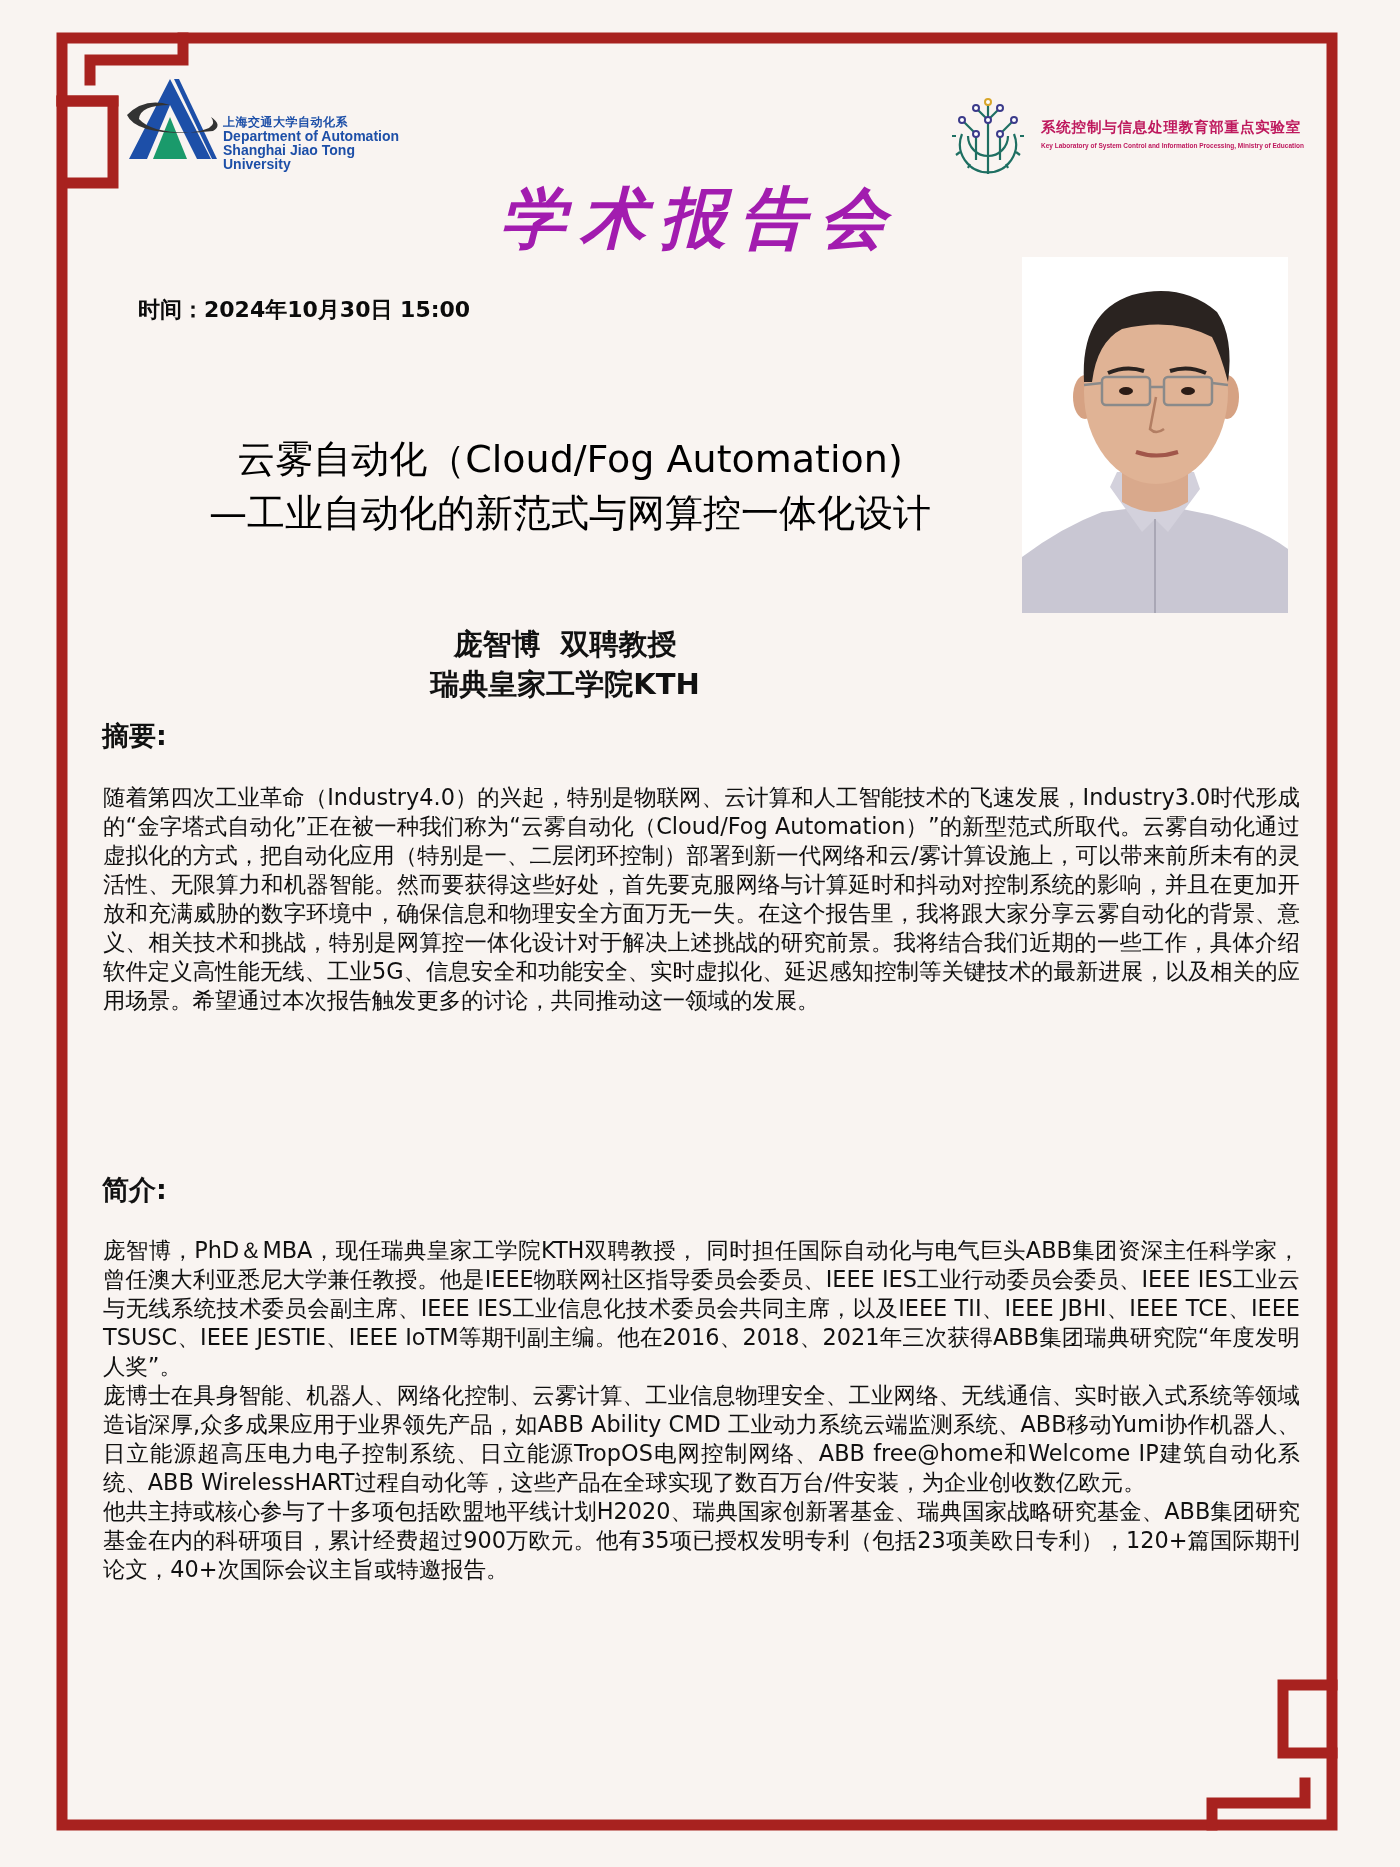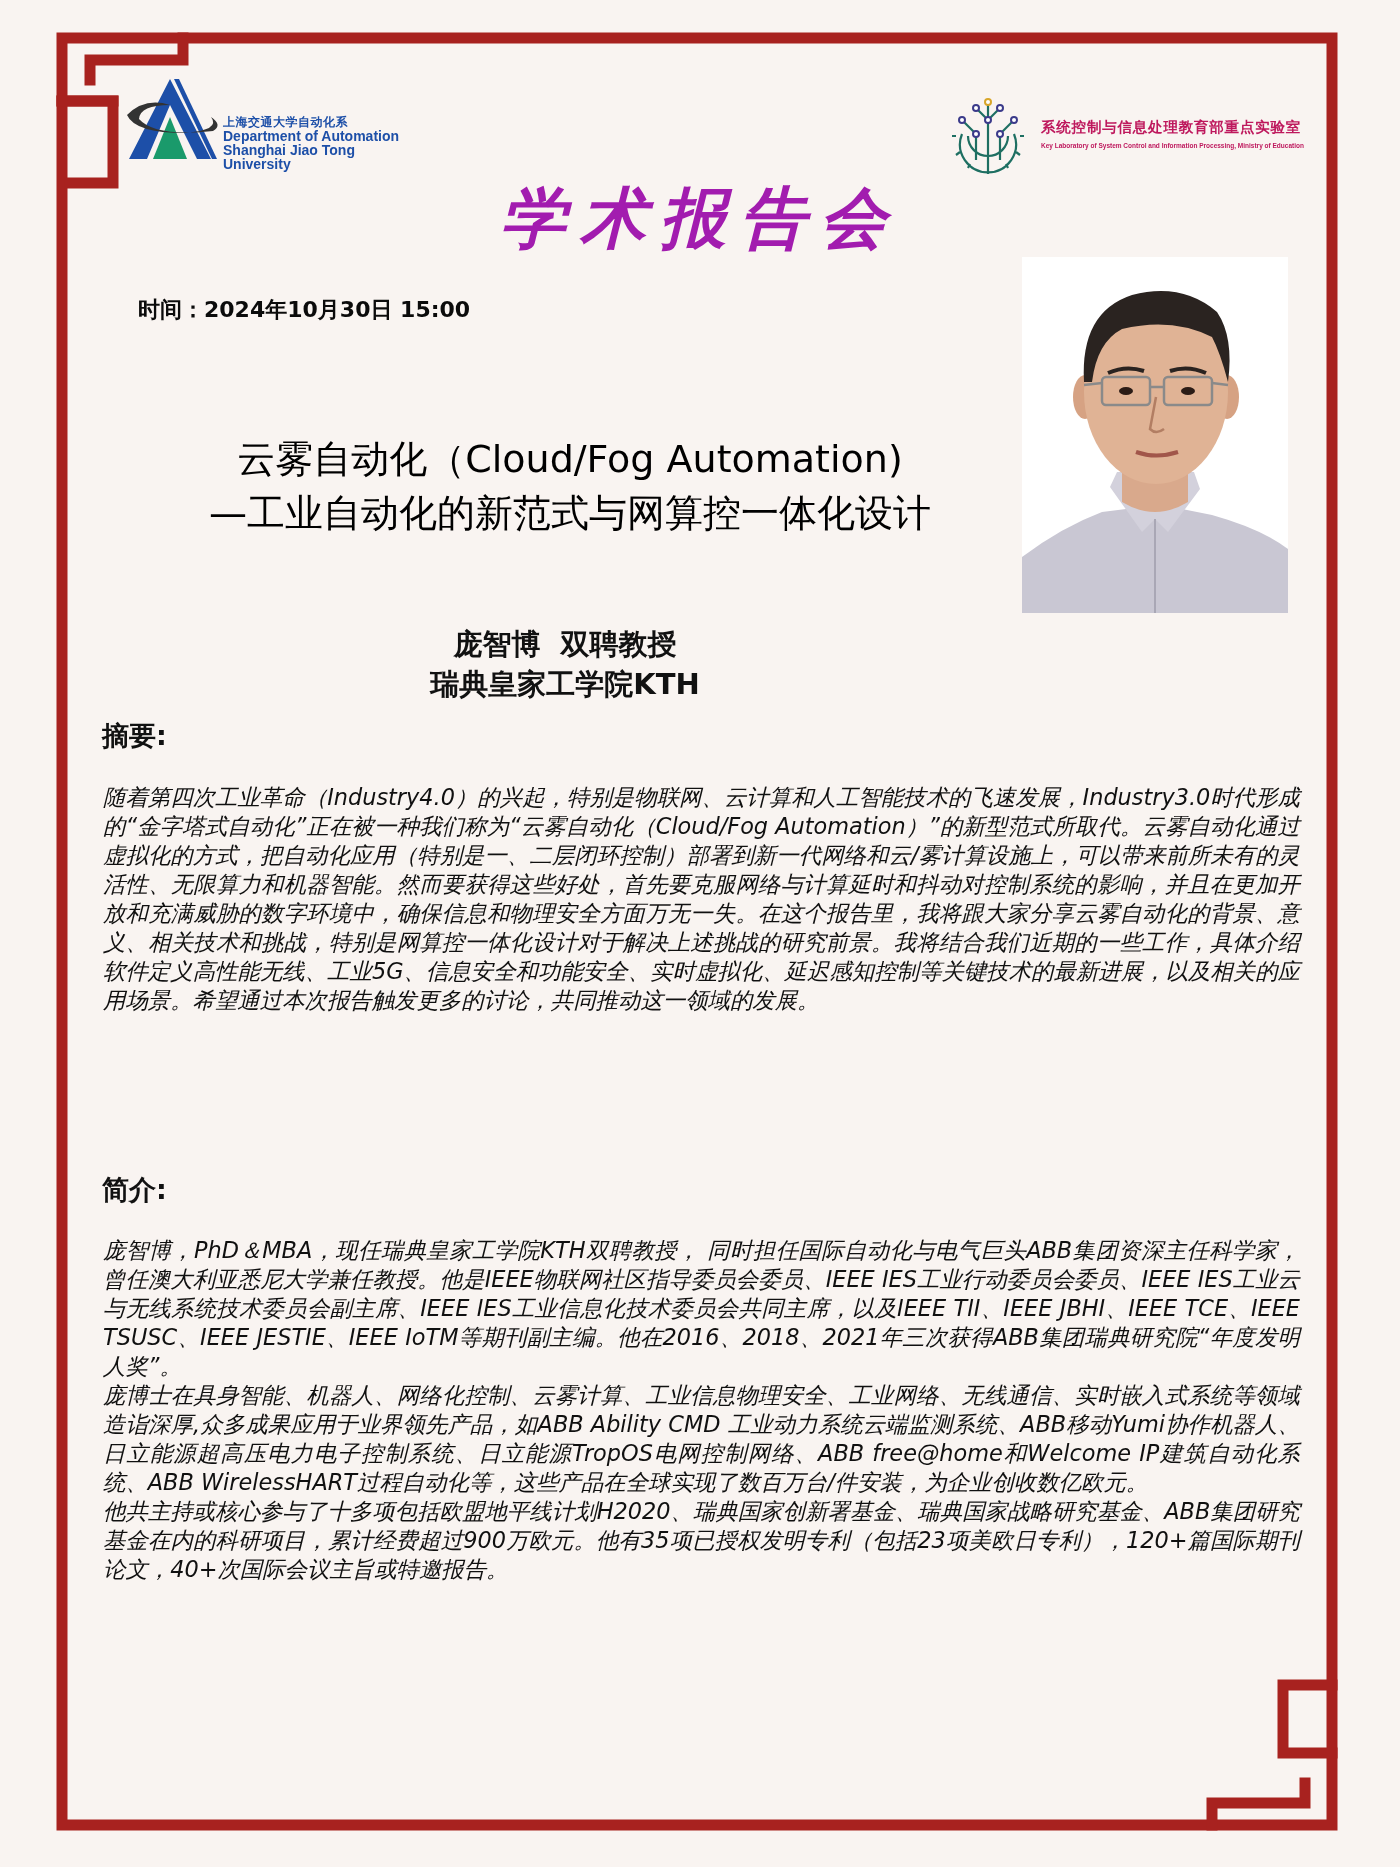--- a/index.html
+++ b/index.html
@@ -40,21 +40,21 @@
 
   .photo { left: 1022px; top: 257px; width: 266px; height: 356px; background: #ffffff; overflow: hidden; }
 
   .section-h { left: 102px; font-weight: bold; font-size: 27px; line-height: 36px; }
   .abstract-h { top: 718px; }
   .bio-h { top: 1172px; }
 
   .para { left: 103px; width: 1197px; font-size: 22.4px; line-height: 29px; text-align: justify; color: #101010; }
   .abstract { top: 783px; }
   .bio { top: 1236px; }
-  .para p { margin: 0; font-style: italic; }
+  .para p { margin: 0; }
 </style>
 </head>
 <body>
 
 <svg class="frame" viewBox="0 0 1400 1867" xmlns="http://www.w3.org/2000/svg">
   <g fill="none" stroke="#a8221f" stroke-width="11" stroke-linecap="square">
 
     <rect x="62" y="38" width="1270" height="1787"></rect>
 
     <polyline points="62,101 113,101 113,183 70,183"></polyline>

